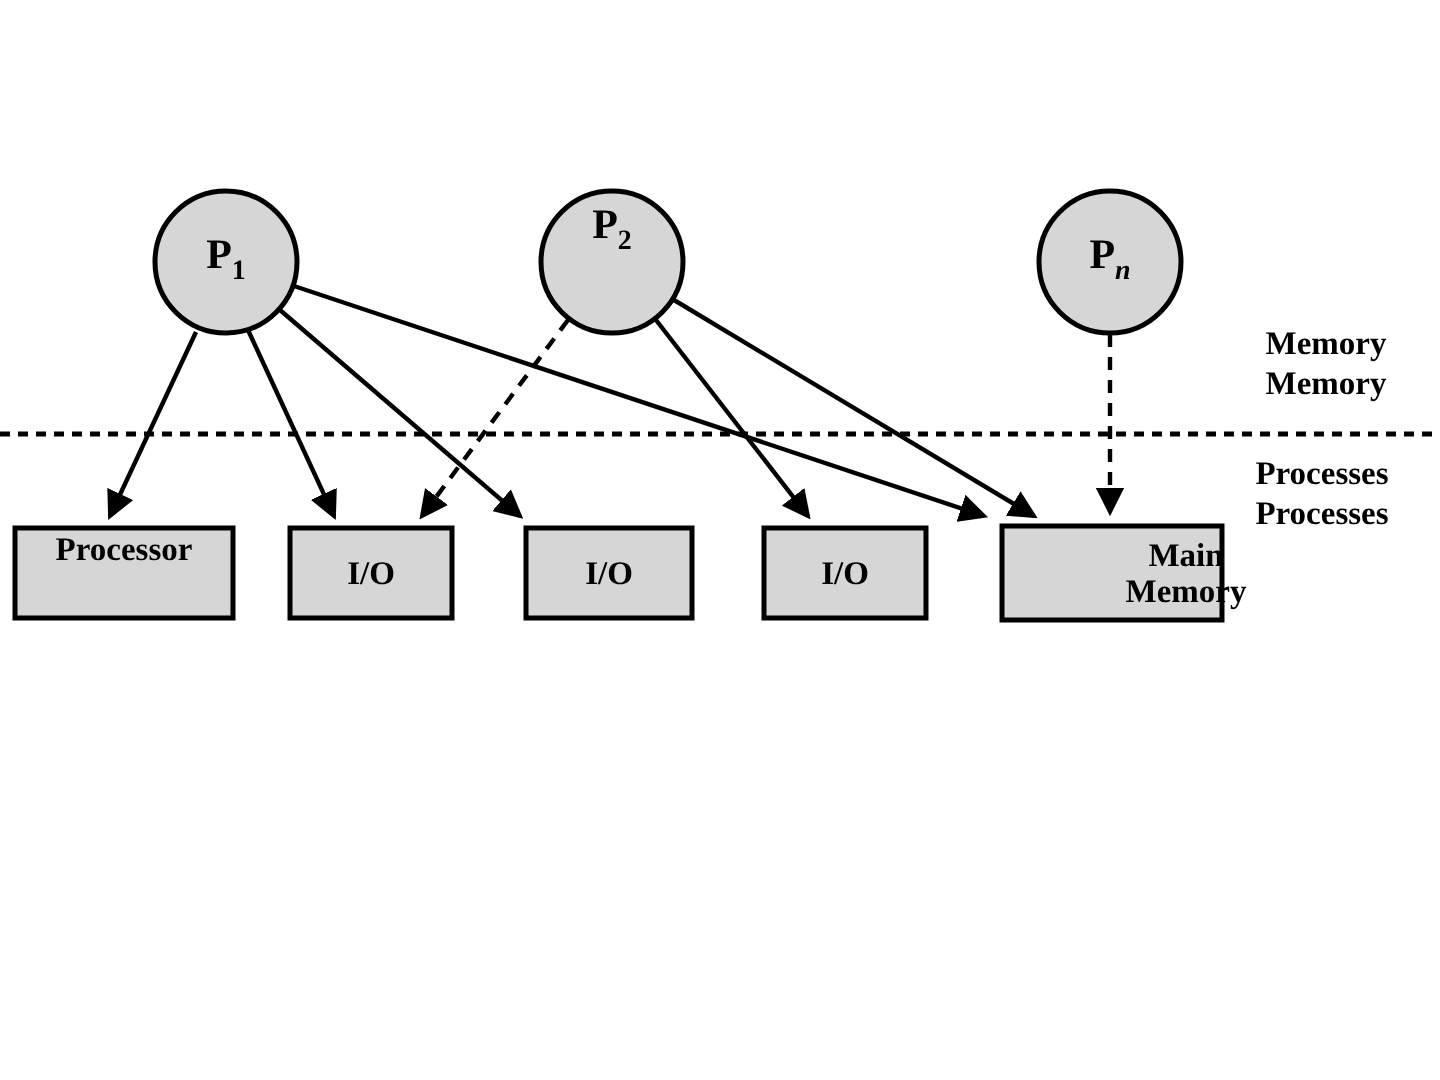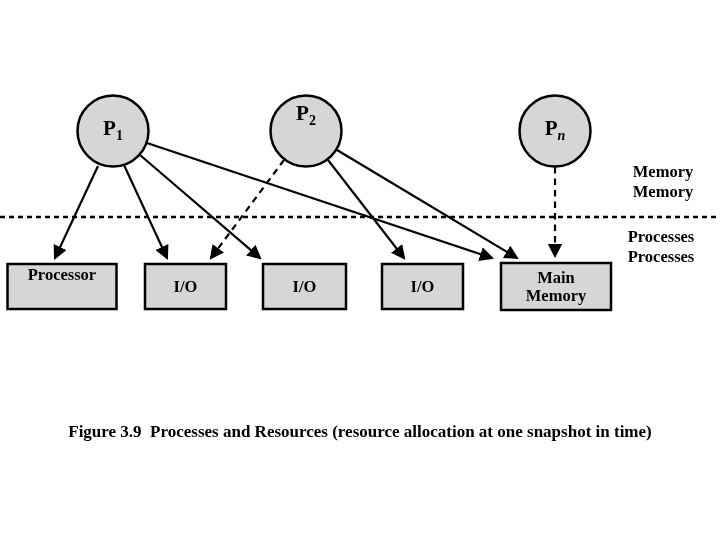--- a/index.html
+++ b/index.html
@@ -64,22 +64,21 @@
   </svg>
 
   <div class="overlay process-label" style="left:113px; top:131px;text-align:right;"><span>P</span><sub>1</sub></div>
   <div class="overlay process-label" style="left:306px; top:116px;"><span>P</span><sub>2</sub></div>
   <div class="overlay process-label" style="left:555px; top:131px;"><span>P</span><sub class="italic">n</sub></div>
 
   <div class="overlay resource-label" style="left:7.5px; top:252px; width:109px; height:45px;">Processor</div>
   <div class="overlay resource-label" style="left:145px; top:264px; width:81px; height:45px;">I/O</div>
   <div class="overlay resource-label" style="left:263px; top:264px; width:83px; height:45px;">I/O</div>
   <div class="overlay resource-label" style="left:382px; top:264px; width:81px; height:45px;">I/O</div>
-  <div class="overlay resource-label" style="left:501px; top:263px; width:110px; height:47px;">
+  <div class="overlay resource-label" style="left:501px; top:263px; width:110px; height:47px;padding-left:37px;">
       <span><span>Main</span><br><span>Memory</span></span>
     </div>
 
   <div class="overlay region-label" style="left:598px; top:162px;"><span>Memory</span><br><span>Memory</span></div>
   <div class="overlay region-label" style="left:596px; top:227px;"><span>Processes</span><br><span>Processes</span></div>
 
-  <div class="overlay caption" style="top:422px;">Figure 3.9  Processes and Resources (resource allocation at one snapshot in time)</div>
 
 </div>
 
 </body></html>

